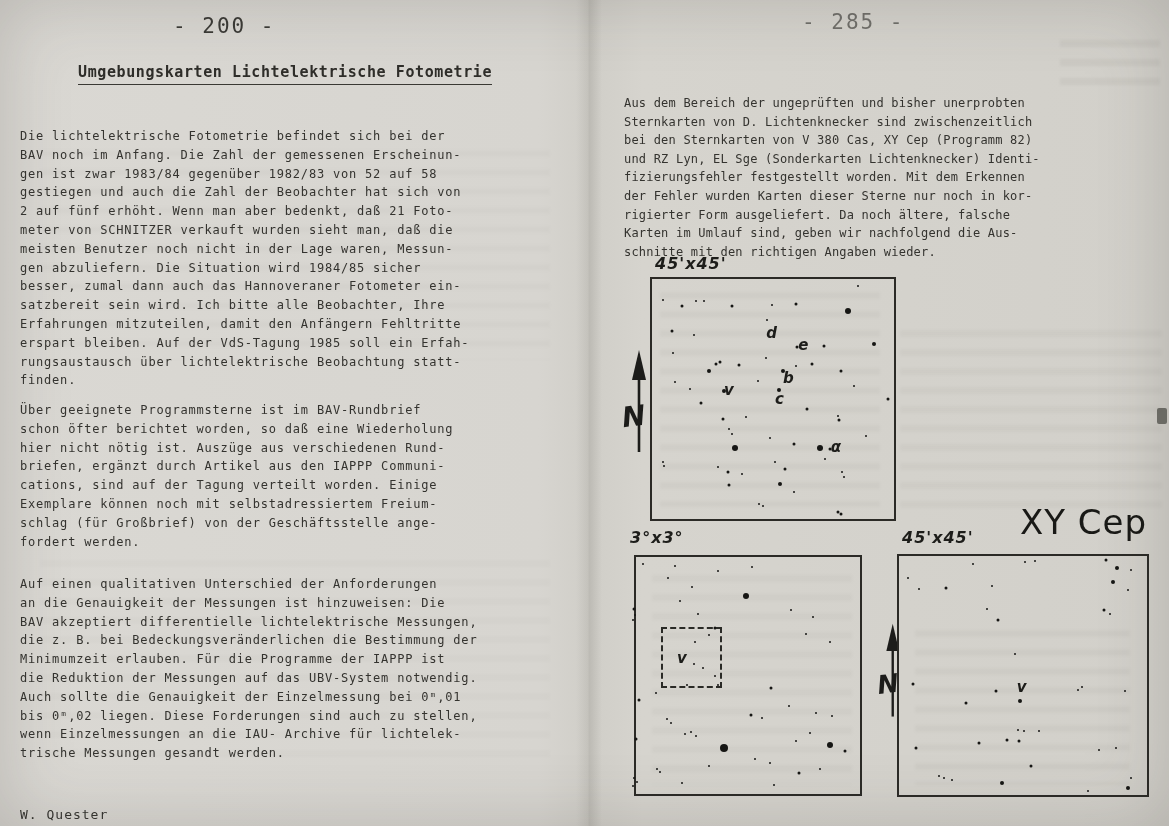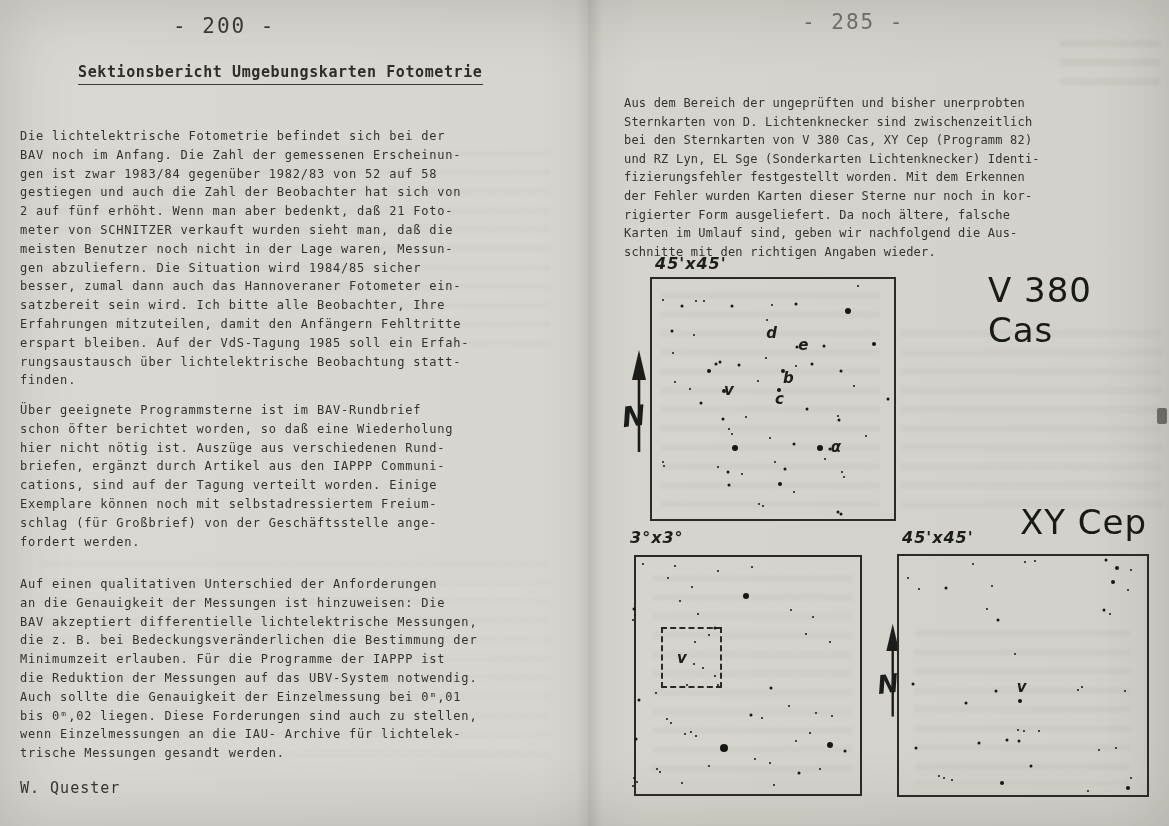--- a/index.html
+++ b/index.html
@@ -11,21 +11,21 @@
   }
   .abs{position:absolute;}
   .para{font-size:12px;line-height:18.8px;white-space:pre;margin:0;color:#34332f;}
   .rpara{letter-spacing:.2px;line-height:18.6px;}
   .lpara{letter-spacing:.8px;}
   .pageno{font-size:21px;letter-spacing:2px;color:#3a3935;}
   .ltitle{font-size:15px;letter-spacing:.6px;font-weight:bold;color:#2e2d29;
           border-bottom:1.6px solid #3a3934;padding-bottom:3px;display:inline-block;}
   .rtitle{font-size:14.6px;letter-spacing:.2px;font-weight:bold;color:#2e2d29;line-height:20px;
           border-bottom:1.6px solid #3a3934;padding-bottom:2px;display:inline-block;white-space:pre;}
-  .sig{font-size:15px;letter-spacing:1px;color:#34332f;}
+  .sig{font-size:13px;letter-spacing:1px;color:#34332f;margin-top:28px;}
   .chart-box{position:absolute;border:2px solid #2b2a26;}
   .star{position:absolute;background:#161614;border-radius:50%;transform:translate(-50%,-50%);}
   .star-label{position:absolute;font-family:"DejaVu Sans",sans-serif;font-style:italic;font-weight:bold;
               font-size:15px;color:#1d1d1a;transform:translate(-50%,-50%);line-height:1;}
   .inset-box{position:absolute;border:2px dashed #2a2a26;background:transparent;}
   .scale-label{font-family:"DejaVu Sans",sans-serif;font-style:italic;font-weight:bold;
                font-size:16px;letter-spacing:1px;color:#1d1d1a;}
   .star-name{font-family:"DejaVu Sans",sans-serif;font-size:34px;letter-spacing:1px;color:#191916;}
   .compass svg{display:block;}
   .bleed{position:absolute;pointer-events:none;filter:blur(1.4px);
@@ -45,21 +45,21 @@
   <div class="bleed" style="left:900px;top:330px;width:262px;height:185px;opacity:.08"></div>
   <div class="bleed" style="left:652px;top:575px;width:200px;height:210px;opacity:.075"></div>
   <div class="bleed" style="left:915px;top:630px;width:215px;height:155px;opacity:.085"></div>
   <div class="bleed" style="left:1060px;top:40px;width:100px;height:50px;opacity:.12"></div>
   <div class="edge-mark" style="left:1157px;top:408px;width:10px;height:16px;"></div>
   <div class="gutter"></div>
 
   <div class="abs" style="left:0;top:0;width:576px;height:826px;">
     <div class="abs pageno" style="left:173px;top:14px;">- 200 -</div>
     <div class="abs" style="left:78px;top:62px;">
-      <span class="ltitle">Sektionsbericht Umgebungskarten Fotometrie</span>
+      <span class="ltitle">Umgebungskarten Lichtelektrische Fotometrie</span>
     </div>
     <pre class="abs para lpara" style="left:20px;top:127px;">Die lichtelektrische Fotometrie befindet sich bei der
 BAV noch im Anfang. Die Zahl der gemessenen Erscheinun-
 gen ist zwar 1983/84 gegenüber 1982/83 von 52 auf 58
 gestiegen und auch die Zahl der Beobachter hat sich von
 2 auf fünf erhöht. Wenn man aber bedenkt, daß 21 Foto-
 meter von SCHNITZER verkauft wurden sieht man, daß die
 meisten Benutzer noch nicht in der Lage waren, Messun-
 gen abzuliefern. Die Situation wird 1984/85 sicher
 besser, zumal dann auch das Hannoveraner Fotometer ein-
@@ -173,21 +173,20 @@
         <span class="star-label" style="left: 31.8%; top: 46.2%;">v</span>
         <span class="star-label" style="left: 76%; top: 70%;">α</span>
       </div>
     <div class="abs compass" style="left:38px;top:348px;width:44px;height:110px;">
       <svg width="44" height="110" viewBox="0 0 44 110">
         <line x1="25" y1="104" x2="25" y2="16" stroke="#1c1c1a" stroke-width="2.6"></line>
         <polygon points="25,2 18,32 32,32" fill="#1c1c1a"></polygon>
         <text x="8" y="78" font-family="DejaVu Sans, sans-serif" font-size="28" font-style="italic" font-weight="bold" fill="#1c1c1a" transform="rotate(-7 18 68)">N</text>
       </svg>
     </div>
-    <div class="abs star-name" style="left:412px;top:270px;">V 380 Cas</div>
 
     <div class="abs scale-label" style="left:54px;top:528px;">3°x3°</div>
     <div class="chart-box" style="left:58px;top:555px;width:224px;height:237px;">
         <div class="star" style="left: 3%; top: 3%; width: 2px; height: 2px;"></div>
         <div class="star" style="left: 17.5%; top: 3.8%; width: 2px; height: 2px;"></div>
         <div class="star" style="left: 36.4%; top: 5.9%; width: 2px; height: 2px;"></div>
         <div class="star" style="left: 51.8%; top: 4.2%; width: 2px; height: 2px;"></div>
         <div class="star" style="left: 14.5%; top: 8.9%; width: 2px; height: 2px;"></div>
         <div class="star" style="left: 25%; top: 12.7%; width: 2px; height: 2px;"></div>
         <div class="star" style="left: 49.1%; top: 16.5%; width: 6px; height: 6px;"></div>

